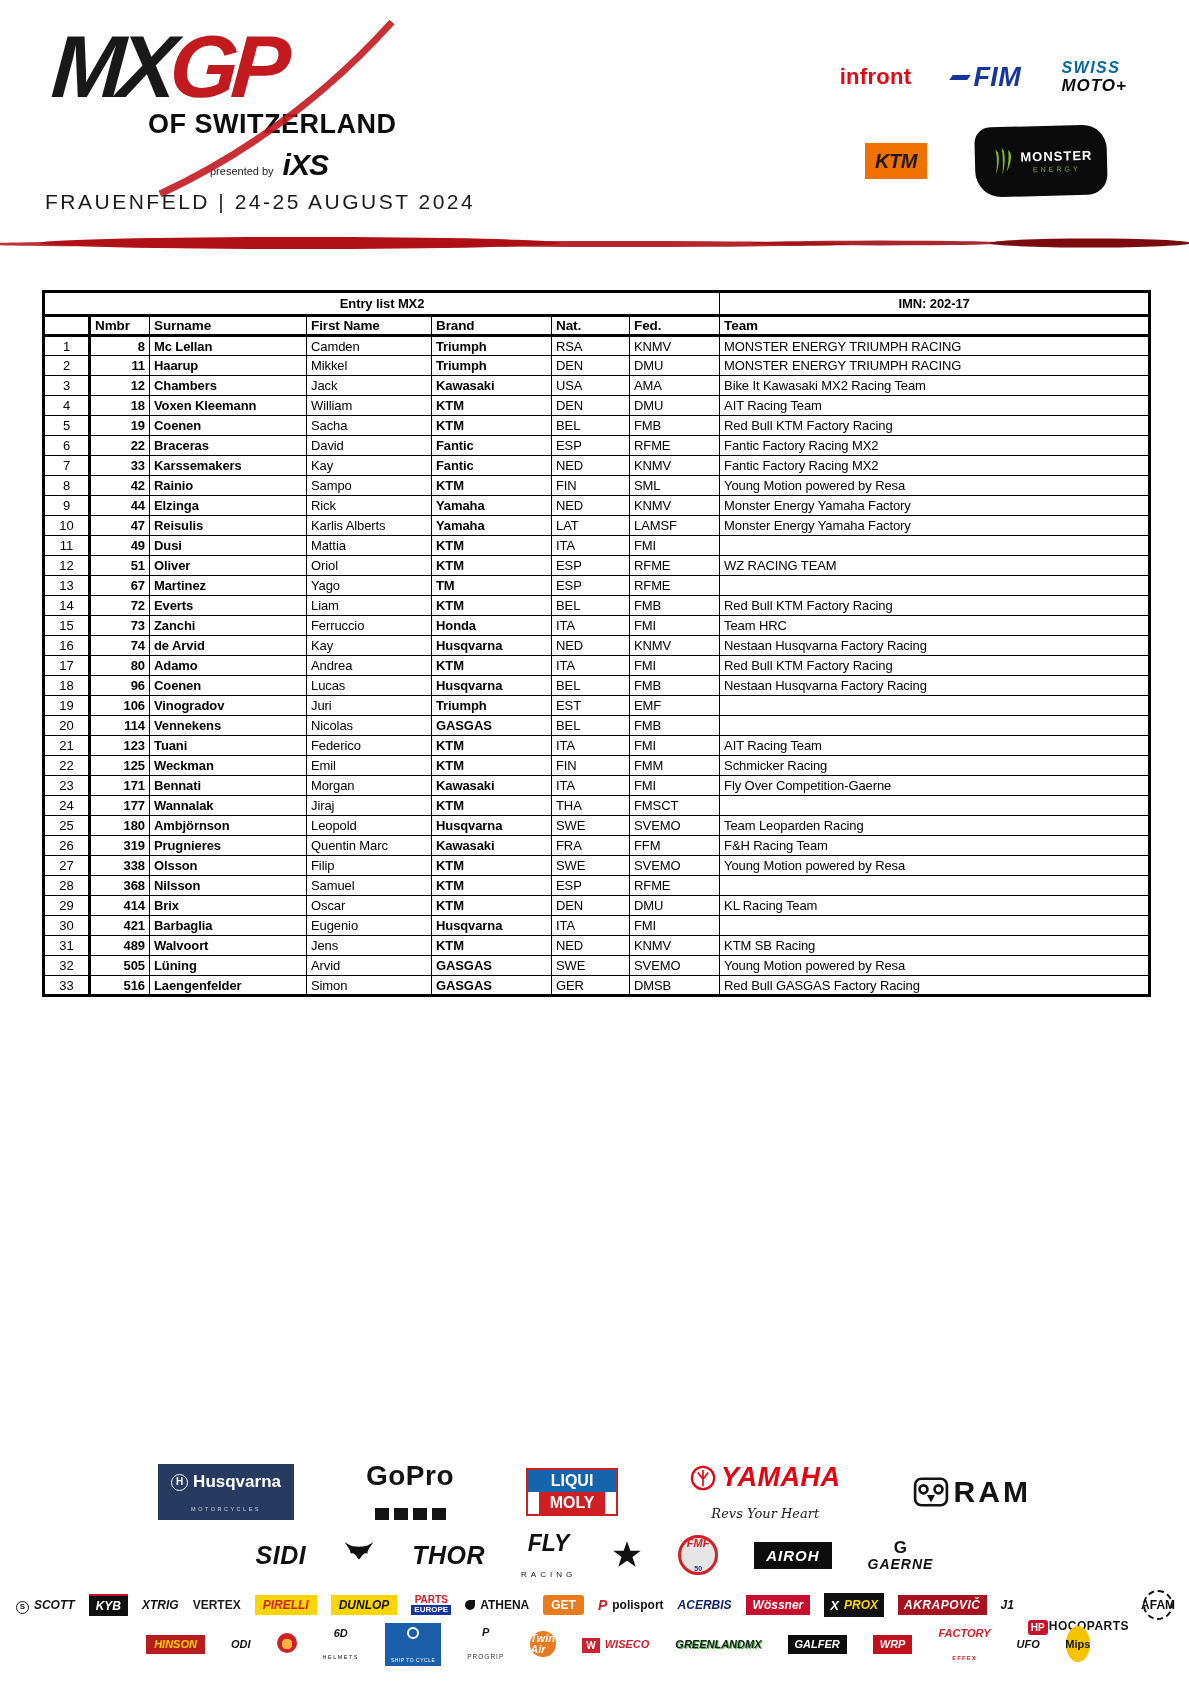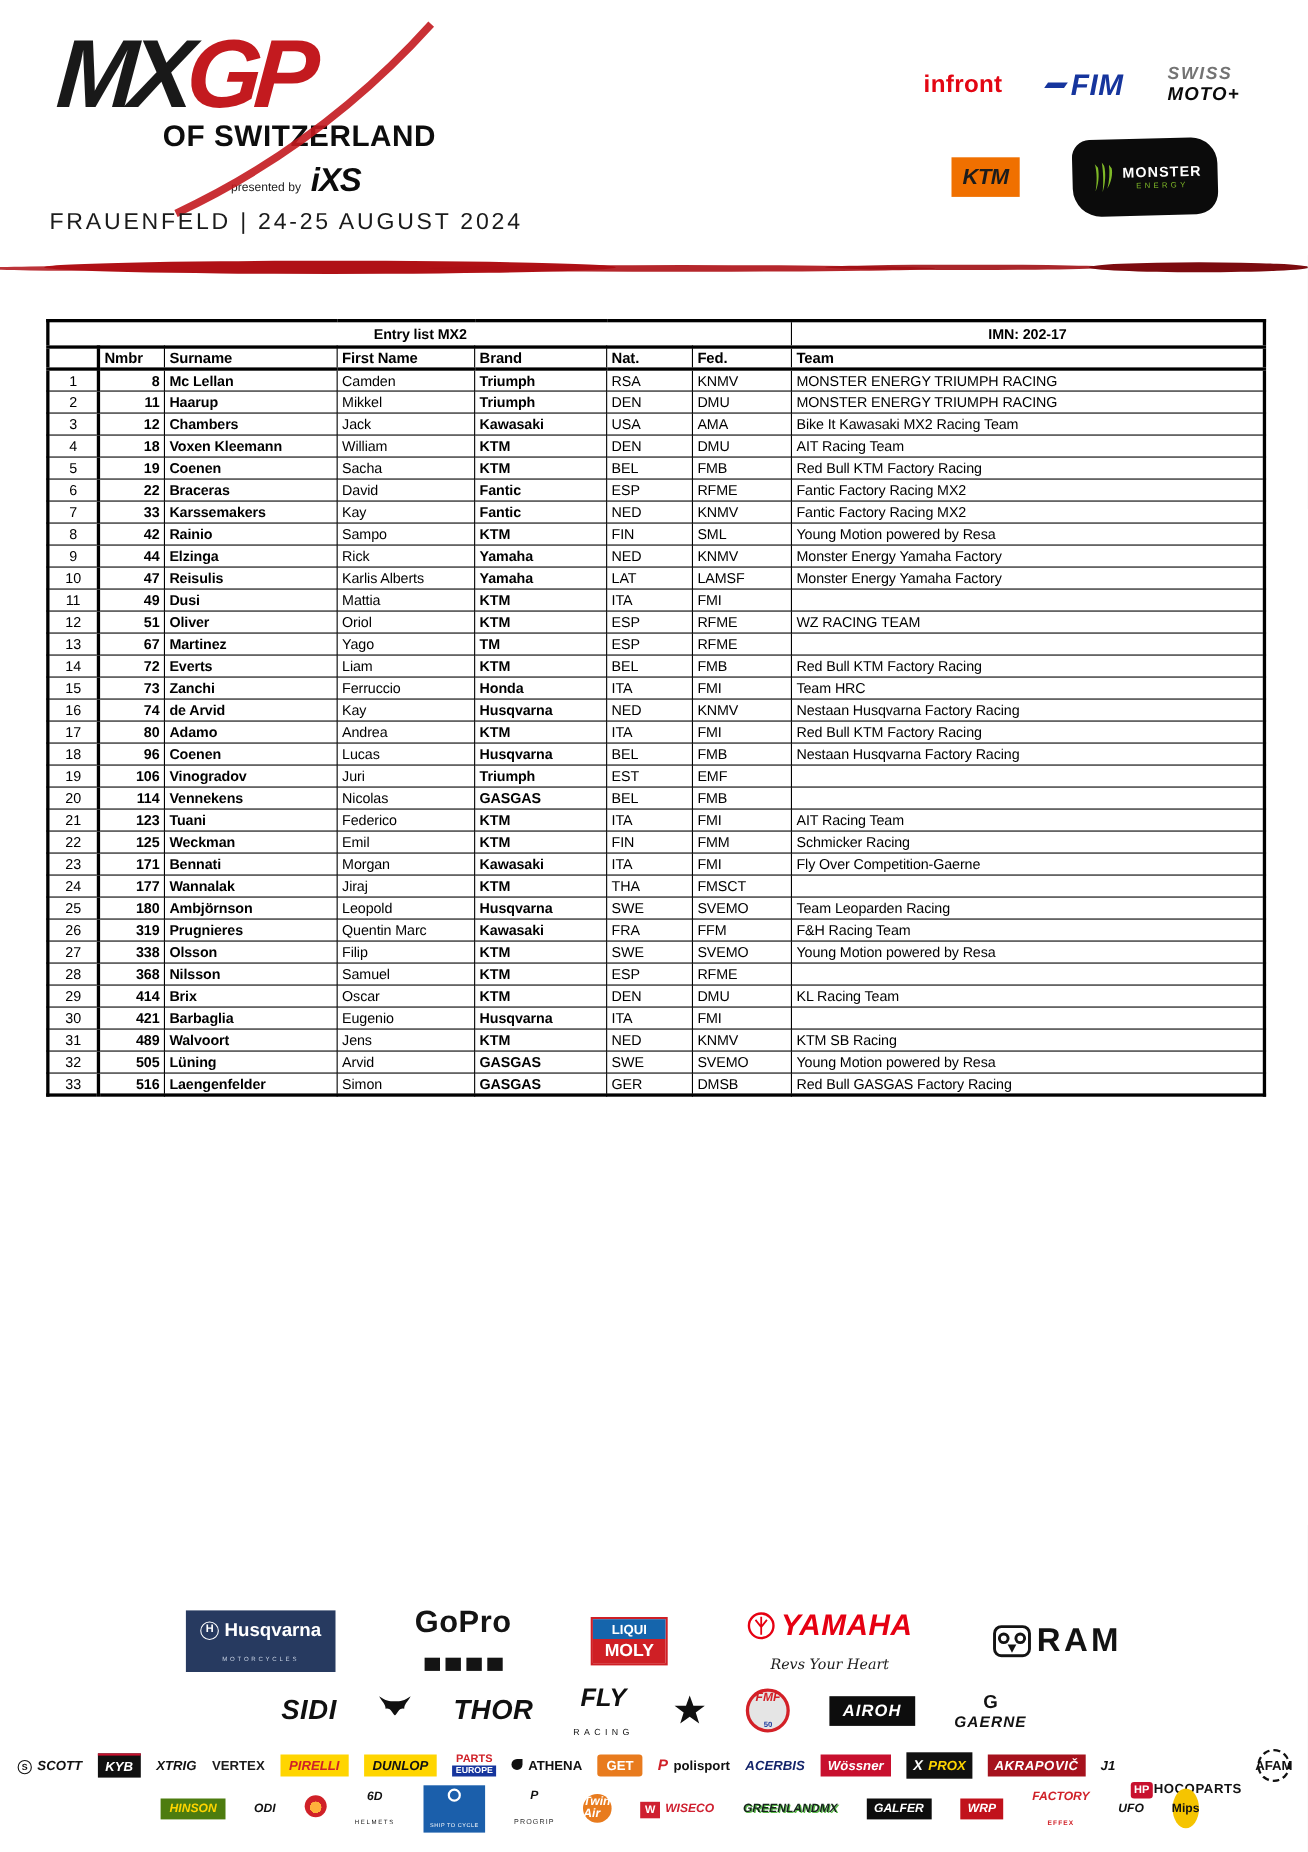--- a/index.html
+++ b/index.html
@@ -22,21 +22,21 @@
   .ixs { font-size:30px; font-weight:900; font-style:italic; letter-spacing:-1px; color:#0c0c0c; }
   .event-line { position:absolute; left:45px; top:190px; font-size:21px; letter-spacing:2.5px; color:#1b1b1b; white-space:nowrap; }
 
   
   .partners-r1 { position:absolute; top:60px; right:62px; display:flex; align-items:center; gap:40px; }
   .p-infront { font-size:22px; font-weight:900; color:#e30613; letter-spacing:0.3px; }
   .p-fim { display:flex; align-items:center; gap:4px; }
   .p-fim .wing { width:18px; height:5px; background:#16359d; transform:skewX(-35deg); }
   .p-fim .fim-txt { font-size:27px; font-weight:900; font-style:italic; color:#16359d; letter-spacing:0.5px; }
   .p-swiss { display:flex; flex-direction:column; align-items:flex-start; line-height:1; }
-  .p-swiss .l1 { font-size:16px; font-style:italic; font-weight:700; letter-spacing:1.5px; color:#737373; }
+  .p-swiss .l1 { font-size:16px; font-style:italic; font-weight:700; letter-spacing:1.5px; color:#0369a1; }
   .p-swiss .l2 { font-size:17px; font-style:italic; font-weight:900; letter-spacing:1px; color:#0a0a0a; margin-top:1px; }
   .partners-r2 { position:absolute; top:126px; right:82px; display:flex; align-items:center; gap:48px; }
   .ktm-box { width:62px; height:36px; background:#f07000; display:flex; align-items:center; justify-content:center; }
   .ktm-box span { font-size:20px; font-weight:900; font-style:italic; color:#1c1c1c; letter-spacing:-0.5px; }
   .monster-box { width:132px; height:70px; background:#0b0b0b; border-radius:16px 24px 20px 26px; transform:rotate(-1.5deg); display:flex; align-items:center; justify-content:center; gap:7px; }
   .monster-txt { display:flex; flex-direction:column; align-items:center; line-height:1; }
   .monster-txt .m1 { color:#fff; font-size:13px; font-weight:900; letter-spacing:1px; }
   .monster-txt .m2 { color:#7fb928; font-size:7px; letter-spacing:3px; margin-top:3px; }
 
   
@@ -67,21 +67,21 @@
 
   .style-husqvarna { background:#273a60; color:#fff; padding:8px 13px; }
   .style-husqvarna .label { font-size:17px; font-weight:bold; }
   .style-husqvarna .sub { font-size:5.5px; letter-spacing:2.5px; color:#c9d3e4; }
   .h-circle { width:17px; height:17px; border:1.6px solid #fff; border-radius:50%; display:inline-flex; align-items:center; justify-content:center; font-size:10px; font-weight:bold; color:#fff; }
 
   .style-gopro .label { font-size:28px; font-weight:bold; letter-spacing:0.5px; color:#141414; }
   .sq { width:14px; height:12px; background:#141414; display:inline-block; margin:2px 2.5px 0; }
 
   .style-liquimoly { border:2px solid #cf1f25; }
-  .style-liquimoly .l1 { background:#1565ac; color:#fff; font-size:12px; font-weight:900; padding:3px 8px; width:66px; text-align:center; }
+  .style-liquimoly .l1 { background:#1565ac; color:#fff; font-size:16px; font-weight:900; padding:3px 8px; width:88px; text-align:center; }
   .style-liquimoly .l2 { background:#cf1f25; color:#fff; font-size:16px; font-weight:900; padding:3px 8px; width:66px; text-align:center; }
 
   .style-yamaha .label { font-size:27px; font-weight:900; font-style:italic; color:#e60012; letter-spacing:0.5px; }
   .style-yamaha .sub { font-family:"DejaVu Serif", serif; font-style:italic; font-size:13px; color:#1a1a1a; }
 
   .style-ram .label { font-size:30px; font-weight:900; letter-spacing:3px; color:#131313; }
 
   .style-sidi .label, .style-thor .label { font-size:25px; font-weight:900; font-style:italic; letter-spacing:0.5px; color:#101010; }
   .style-fly .label { font-size:23px; font-weight:900; font-style:italic; color:#101010; }
   .style-fly .sub { font-size:8px; letter-spacing:4px; color:#101010; }
@@ -121,21 +121,21 @@
   .style-akrapovic { background:#a6121d; padding:4px 6px; }
   .style-akrapovic .label { color:#fff; font-style:italic; font-size:9px; letter-spacing:0.5px; }
   .style-just1 .label { font-size:16px; font-style:italic; }
   .hpred { background:#c8102e; color:#fff; font-weight:900; font-size:10px; padding:2px 3px; border-radius:3px; }
   .style-hocoparts .brow { gap:1px;margin-top:41px; }
   .style-hocoparts .label { font-size:6.5px; letter-spacing:0.5px; }
   .style-afam { width:30px; height:30px; border:2.5px dashed #111; border-radius:50%; justify-content:center; }
   .style-afam .label { font-size:8px; }
 
   #sp4 .badge .label { font-size:11px; font-weight:900; }
-  .style-hinson { background:#4d7c0f; padding:4px 8px;margin-left:47px; }
+  .style-hinson { background:#b91c1c; padding:4px 8px;margin-left:47px; }
   .style-hinson .label { color:#ffd500; font-style:italic; }
   .style-odi .label { font-size:14px; font-style:italic; }
   .flame { width:20px; height:20px; border-radius:50%; background:radial-gradient(circle at 50% 55%, #ffb13b 0 35%, #d02128 36% 100%); display:inline-block; }
   .style-sixd .label { font-size:14px; font-style:italic; }
   .style-sixd .sub { font-size:5.5px; letter-spacing:1.5px; }
   .style-stc { background:#1b5fab; padding:3px 6px; }
   .stc-circle { width:12px; height:12px; border:2px solid #fff; border-radius:50%; display:inline-block; }
   .style-stc .sub { color:#fff; font-size:5px; letter-spacing:0.5px; }
   .style-progrip .label { font-size:14px; font-style:italic; }
   .style-progrip .sub { font-size:6.5px; letter-spacing:1px; color:#333; }

